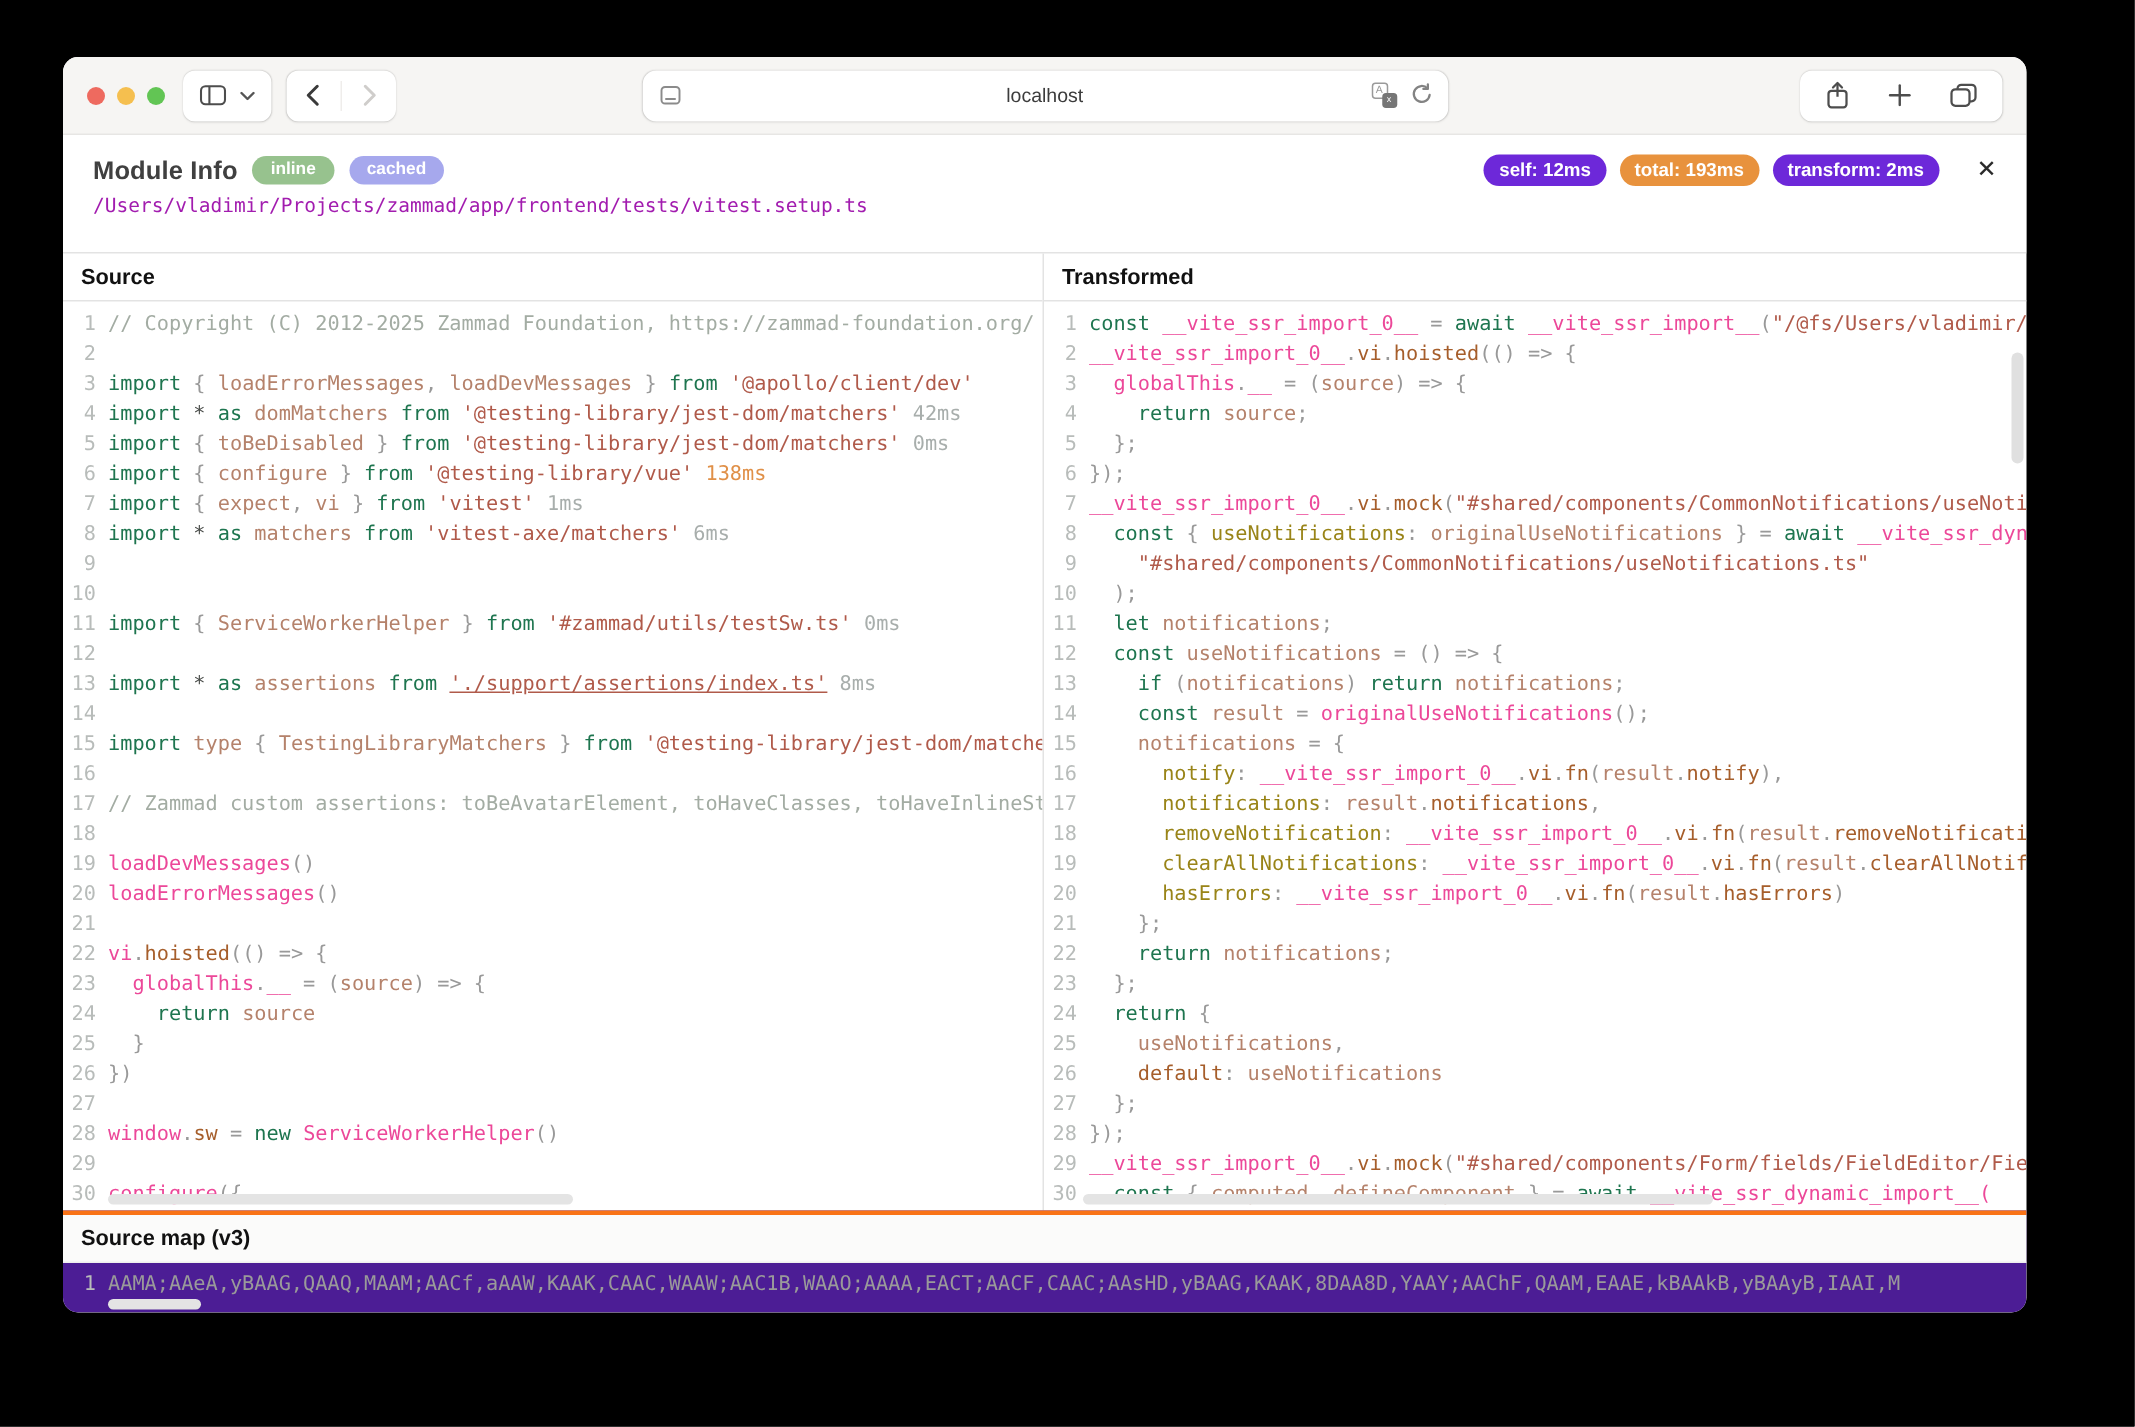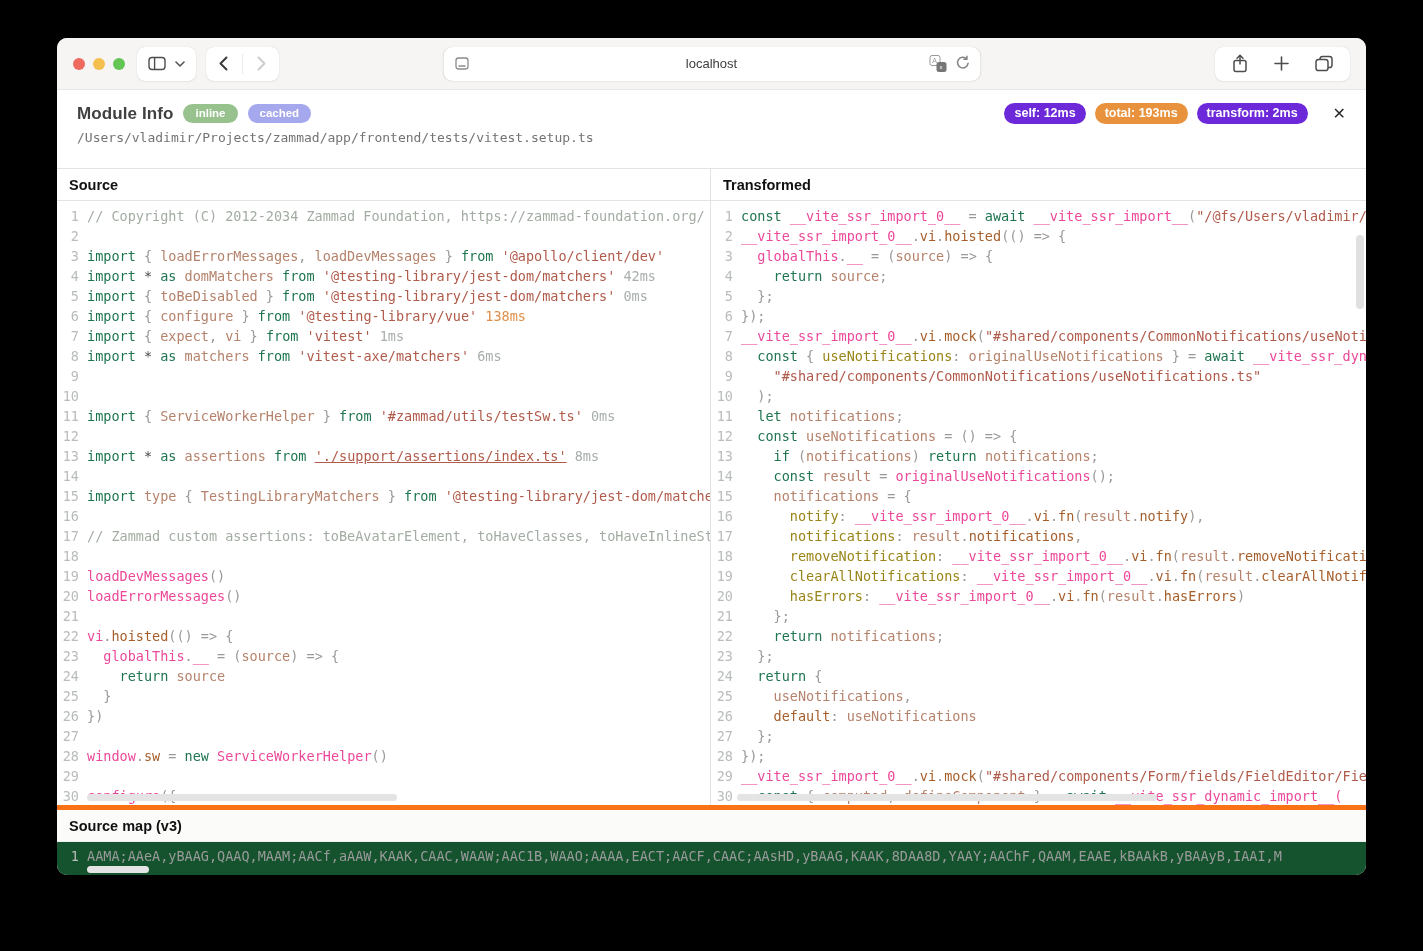--- a/index.html
+++ b/index.html
@@ -1,18 +1,18 @@
 <!DOCTYPE html>
 <html><head>
 <meta charset="utf-8">
 <style>
   * { margin:0; padding:0; box-sizing:border-box; }
   html,body { width:1423px; height:951px; background:#000; font-family:"Liberation Sans",sans-serif; }
   .screen { position:relative; width:1423px; height:951px; background:#000; overflow:hidden; }
-  .window { position:absolute; left:57px; top:38px; width:1309px; height:837px; background:#fff;
+  .window { position:absolute; left:42px; top:38px; width:1309px; height:837px; background:#fff;
             border-radius:10px; overflow:hidden; display:flex; flex-direction:column;
             box-shadow:0 25px 70px rgba(0,0,0,.55); }
 
   
   .toolbar { position:relative; height:52px; flex-shrink:0; background:#f6f5f3;
              border-bottom:1px solid rgba(0,0,0,.06); display:flex; align-items:center; padding:0 16px; }
   .traffic { display:flex; gap:8px; margin-right:12px; }
   .tl { width:12px; height:12px; border-radius:50%; }
   .tl-red{background:#ee6a5f}.tl-yellow{background:#f5bf4f}.tl-green{background:#62c554}
   .tb-group { background:#fff; border-radius:8px; height:34px; display:flex; align-items:center;
@@ -38,21 +38,21 @@
   .mod-header { height:78px; padding:13px 20px 0; flex-shrink:0; background:#fff; }
   .mod-title-row { display:flex; align-items:center; }
   .mod-title { font-size:17px; font-weight:700; color:#404040; letter-spacing:.1px; }
   .badge { margin-left:10px; padding:3px 12px 4px; border-radius:999px; font-size:11.5px; font-weight:600; color:#fff;text-align:right; }
   .badge-inline { background:#97c28e; }
   .badge-cached { background:#a6a8ed; }
   .timings { margin-left:auto; display:flex; gap:9px; }
   .tpill { padding:3px 10px 4px; border-radius:999px; font-size:12.5px; font-weight:700; color:#fff; background:#6d28d9; }
   .tpill-orange { background:#e8923d; }
   .close-btn { margin-left:25px; background:none; border:none; font-size:16px; color:#2b2b2b; line-height:1; cursor:default; }
-  .mod-path { margin-top:6px; font-family:"DejaVu Sans Mono",monospace; font-size:13px; color:#737373; }
+  .mod-path { margin-top:6px; font-family:"DejaVu Sans Mono",monospace; font-size:13px; color:#a21caf; }
 
   
   .code-section { flex:1; min-height:0; display:flex; border-top:1px solid #e3e3e3; }
   .panel { display:flex; flex-direction:column; min-width:0; }
   .panel-source { width:653px; flex-shrink:0; }
   .panel-transformed { flex:1; border-left:1px solid #e3e3e3;justify-content:space-between; }
   .panel-header { height:32px; flex-shrink:0; display:flex; align-items:center; padding:0 12px;
                   border-bottom:1px solid #e3e3e3; font-size:14.5px; font-weight:700; color:#111; }
   .panel-body { position:relative; flex:1; overflow:hidden; padding-top:5px; }
   .code-line { display:flex; height:20px; line-height:20px; font-family:"DejaVu Sans Mono",monospace; font-size:13.5px; }
@@ -63,21 +63,21 @@
   .tk-p{color:#999999} .tk-o{color:#998418} .tk-m{color:#a65e2b} .tk-c{color:#a3aca3}
   .tk-t{color:#4a4d4a} .tk-n{color:#a8aeac} .tk-hl{color:#e09048}
   .tk-u{color:#b05a4a;text-decoration:underline}
 
   .hthumb { position:absolute; height:7px; border-radius:4px; background:#e4e4e4; bottom:2px; }
   .hthumb-source { left:30px; width:310px; }
   .hthumb-transformed { left:26px; width:420px; }
   .vthumb { position:absolute; width:8px; border-radius:4px; background:#e0e0e0; right:2px; top:34px; height:74px; }
 
   
-  .sourcemap { flex-shrink:0; border-top:5px solid #f97316; background:#14532d; }
+  .sourcemap { flex-shrink:0; border-top:3px solid #f97316; background:#4c1d95; }
   .sm-header { height:32px; display:flex; align-items:center; padding:0 12px; font-size:14.5px; font-weight:700;
                color:#111; border-bottom:1px solid #efefef; background:#fbfbfa; }
   .sm-body { position:relative; height:33px; padding-top:5px; overflow:hidden; }
   .sm-line { display:flex; font-family:"DejaVu Sans Mono",monospace; font-size:13.5px; line-height:18px; }
   .sm-num { width:30px; flex-shrink:0; text-align:right; padding-right:8px; color:#b8bcba; }
   .sm-text { white-space:pre; overflow:hidden; color:#9a9a9a; }
   .sm-thumb { left:30px; width:62px; bottom:2px; }
 
   svg { display:block; }
 </style>
@@ -199,21 +199,21 @@
       </div>
       <div class="mod-path">/Users/vladimir/Projects/zammad/app/frontend/tests/vitest.setup.ts</div>
     </div>
 
     <div class="code-section">
       <div class="panel panel-source">
         <div class="panel-header">Source</div>
         <div class="panel-body">
             <div class="code-line">
               <span class="line-num">1</span>
-              <span class="line-code"><span class="tk-c">// Copyright (C) 2012-2034 Zammad Foundation, https://zammad-foundation.org/</span></span>
+              <span class="line-code"><span class="tk-c">// Copyright (C) 2012-2025 Zammad Foundation, https://zammad-foundation.org/</span></span>
             </div>
             <div class="code-line">
               <span class="line-num">2</span>
               <span class="line-code"></span>
             </div>
             <div class="code-line">
               <span class="line-num">3</span>
               <span class="line-code"><span class="tk-k">import</span><span class="tk-p"> { </span><span class="tk-v">loadErrorMessages</span><span class="tk-p">, </span><span class="tk-v">loadDevMessages</span><span class="tk-p"> } </span><span class="tk-k">from</span><span class="tk-s"> '@apollo/client/dev'</span></span>
             </div>
             <div class="code-line">

